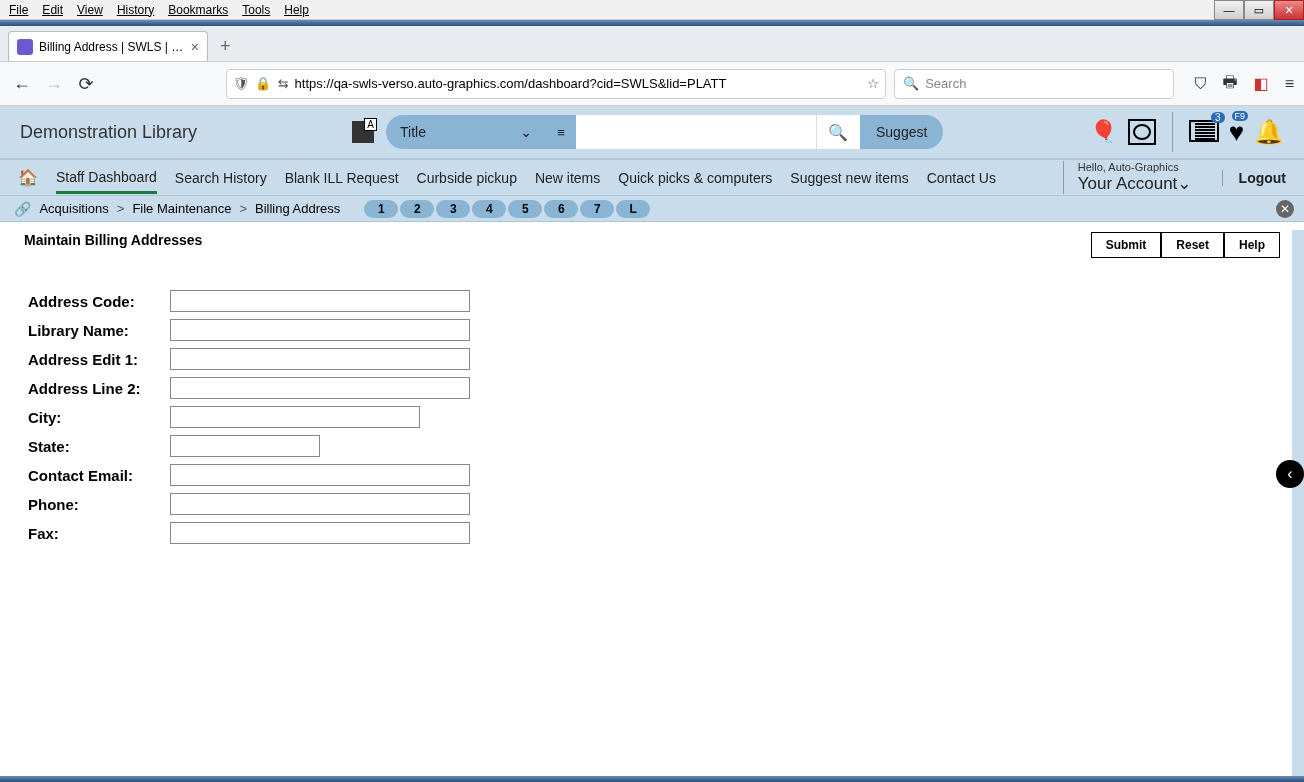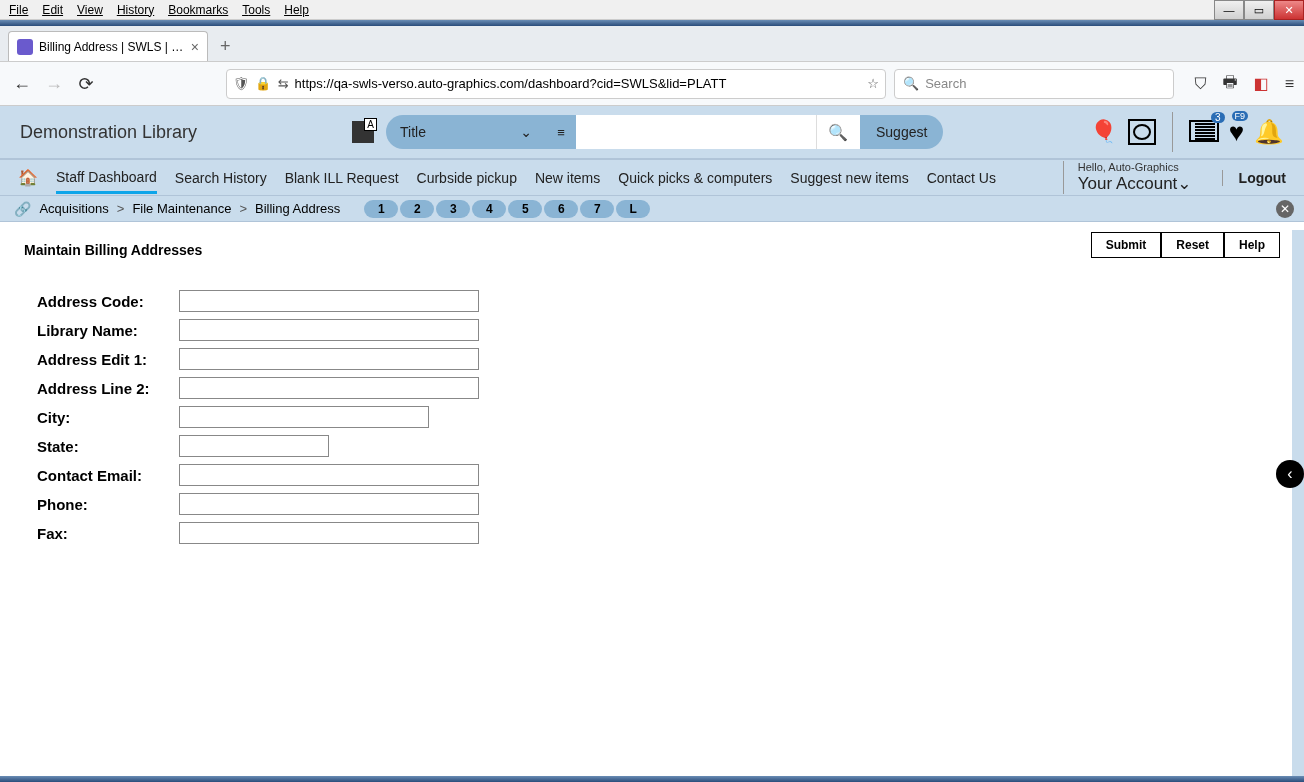--- a/index.html
+++ b/index.html
@@ -58,43 +58,43 @@
   .list-icon { width:30px; height:22px; border:2px solid #000; display:inline-block; position:relative; background:linear-gradient(#000 2px, transparent 2px) 4px 4px/20px 3px repeat-y;}
   .badge-wrap { position:relative; display:inline-block;}
   .badge { position:absolute; top:-8px; right:-6px; background:#2a6db5; color:#fff; border-radius:8px; font-size:10px; padding:0 4px;}
   .heart { font-size:26px; color:#000; }
   .f9 { position:absolute; top:-6px; right:-4px; background:#2a6db5; color:#fff; font-size:9px; border-radius:6px; padding:0 3px;}
   .bell { font-size:24px; }
 
   
   .navrow { background:#c9dcec; height:36px; display:flex; align-items:center; padding:0 18px; gap:18px; font-size:14px; color:#222; border-bottom:1px solid #b0c4d8;}
   .navrow .home { font-size:16px;}
-  .navrow .active { border-bottom:3px solid #0ea5e9; padding-bottom:6px; margin-bottom:-8px;}
+  .navrow .active { border-bottom:3px solid #15803d; padding-bottom:6px; margin-bottom:-8px;}
   .acct { margin-left:auto; text-align:left; border-left:1px solid #999; padding-left:14px;}
   .acct .small { font-size:11px; color:#333;}
   .acct .big { font-size:17px; }
   .logout { border-left:1px solid #999; padding-left:16px; margin-left:12px;font-weight:bold;}
 
   
   .breadcrumb { background:#c9dcec; height:26px; display:flex; align-items:center; padding:0 14px; gap:8px; font-size:13px; border-bottom:1px solid #b0c4d8; position:relative;}
   .breadcrumb .link-icon { font-size:14px;}
   .bc-sep { color:#555; }
   .pagepills { display:flex; gap:2px; margin-left:16px;}
   .pill { background:#8ab4d4; width:34px; height:18px; border-radius:9px; display:flex; align-items:center; justify-content:center; font-size:12px; font-weight:bold;}
   .bc-close { position:absolute; right:10px; width:18px; height:18px; border-radius:50%; background:#666; color:#fff; display:flex; align-items:center; justify-content:center; font-size:12px;}
 
   
-  .content-head { display:flex; align-items:flex-end; padding:10px 24px; }
+  .content-head { display:flex; align-items:flex-start; padding:10px 24px; }
   .content-head h2 { font-size:14px; font-weight:bold;}
   .btns { margin-left:auto; display:flex; }
   .btn { border:1px solid #000; background:#fff; padding:5px 14px; font-size:12px; font-weight:bold;}
 
   
   .form { padding:20px 28px; }
-  .form-row { display:flex; align-items:center; margin-bottom:3px; height:26px;margin-left:9px;}
+  .form-row { display:flex; align-items:center; margin-bottom:3px; height:26px;}
   .form-row label { width:142px; font-weight:bold; font-size:15px; text-align:left;}
   .form-row input { height:22px; border:1px solid #888; padding:0 4px; background:#fff;}
   .w300 { width:300px; } .w250{width:250px;} .w150{width:150px;} .w80{width:80px;}
 
   
   .sidetab { position:absolute; right:0; top:460px; width:28px; height:28px; background:#000; border-radius:50%; color:#fff; display:flex; align-items:center; justify-content:center; font-size:16px;}
 
   
   .bottom-border { position:absolute; left:0; right:0; bottom:0; height:6px; background:linear-gradient(#6a8db5,#2a4c7a);}
 

